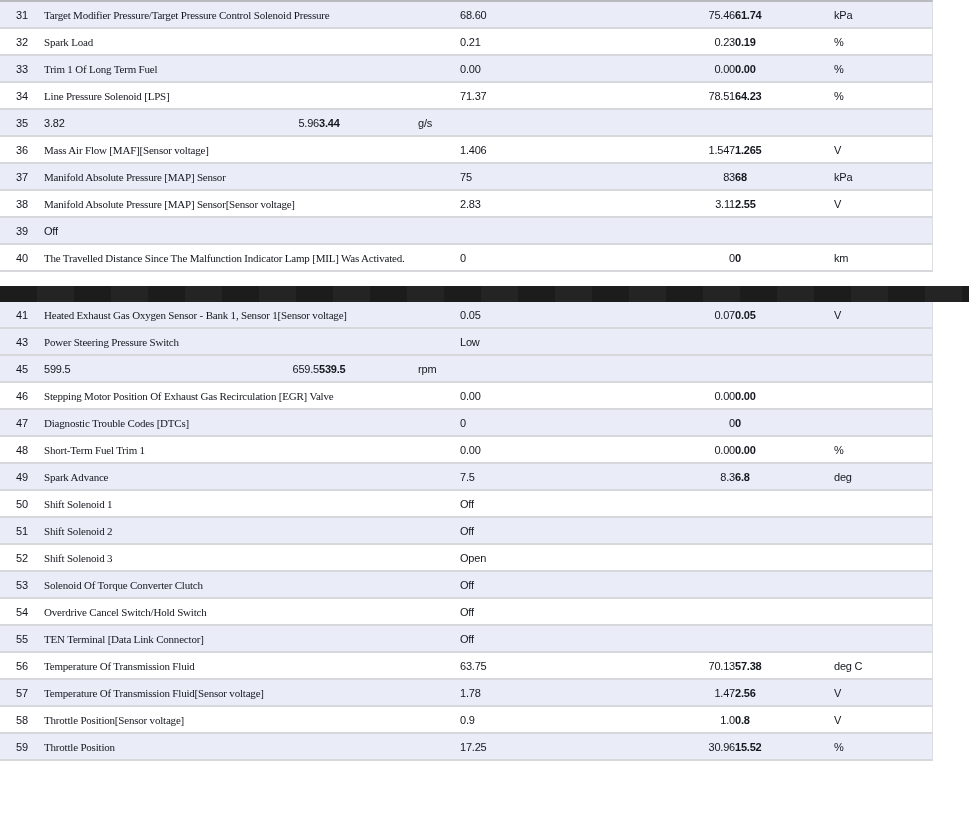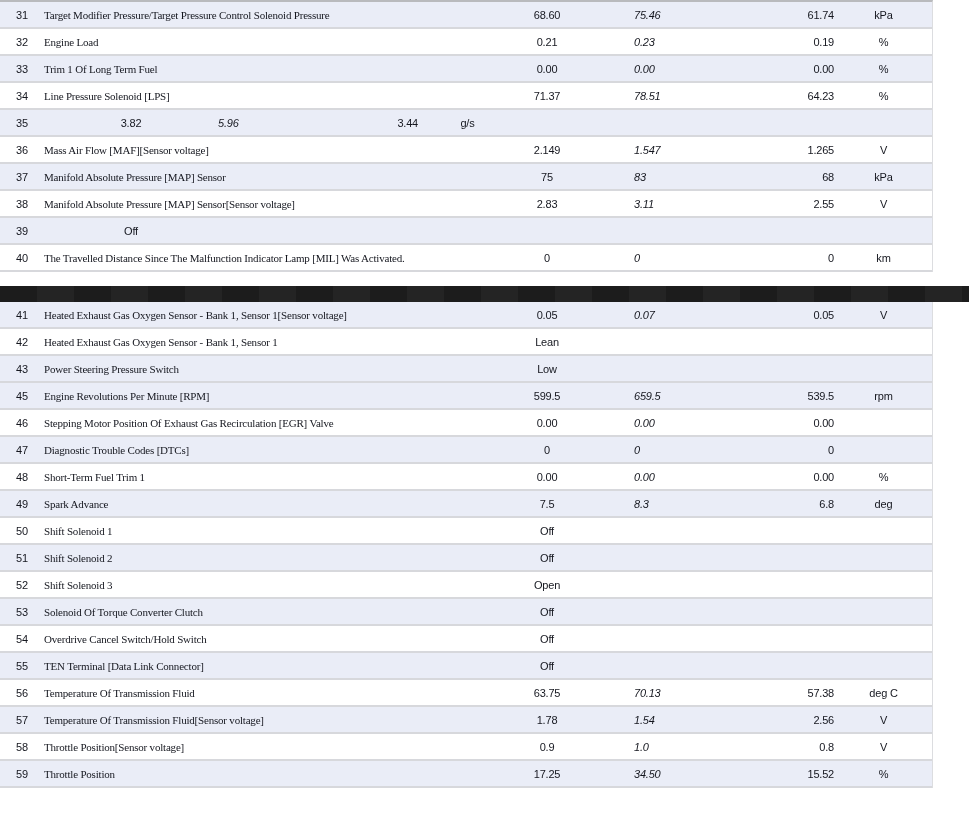--- a/index.html
+++ b/index.html
@@ -35,24 +35,24 @@
     color:#15171f;
     font-size:11px;
     font-weight:500;
     letter-spacing:-0.2px;
     white-space:nowrap;
   }
   .row.shade{ background:#eaedf7; }
   .cell{ overflow:hidden; }
   .cell.num{ width:44px; text-align:center; flex:none; }
   .cell.name{ width:416px; text-align:left; flex:none;font-family:Liberation Serif, serif; }
-  .cell.v1{ width:174px; text-align:center; flex:none; }
-  .cell.v2{ width:101px; text-align:left; flex:none;font-style:italic; }
-  .cell.v3{ width:99px;  text-align:right; flex:none; }
-  .cell.unit{ width:99px; text-align:center; flex:none; }
+  .cell.v1{ width:174px; text-align:left; flex:none; }
+  .cell.v2{ width:101px; text-align:right; flex:none; }
+  .cell.v3{ width:99px;  text-align:left; flex:none;font-weight:bold; }
+  .cell.unit{ width:99px; flex:none; }
   .divider-bar{
     width:969px;
     height:16px;
     margin-top:14px;
     background:repeating-linear-gradient(90deg,#1c1c1c 0 37px,#242424 37px 74px);
   }
 </style>
 </head>
 <body>
 
@@ -61,21 +61,21 @@
       <div class="row shade">
         <div class="cell num">31</div>
         <div class="cell name">Target Modifier Pressure/Target Pressure Control Solenoid Pressure</div>
         <div class="cell v1">68.60</div>
         <div class="cell v2">75.46</div>
         <div class="cell v3">61.74</div>
         <div class="cell unit">kPa</div>
       </div>
       <div class="row">
         <div class="cell num">32</div>
-        <div class="cell name">Engine Load</div>
+        <div class="cell name">Spark Load</div>
         <div class="cell v1">0.21</div>
         <div class="cell v2">0.23</div>
         <div class="cell v3">0.19</div>
         <div class="cell unit">%</div>
       </div>
       <div class="row shade">
         <div class="cell num">33</div>
         <div class="cell name">Trim 1 Of Long Term Fuel</div>
         <div class="cell v1">0.00</div>
         <div class="cell v2">0.00</div>
@@ -93,21 +93,21 @@
       <div class="row shade">
         <div class="cell num">35</div>
         <div class="cell v1">3.82</div>
         <div class="cell v2">5.96</div>
         <div class="cell v3">3.44</div>
         <div class="cell unit">g/s</div>
       </div>
       <div class="row">
         <div class="cell num">36</div>
         <div class="cell name">Mass Air Flow [MAF][Sensor voltage]</div>
-        <div class="cell v1">2.149</div>
+        <div class="cell v1">1.406</div>
         <div class="cell v2">1.547</div>
         <div class="cell v3">1.265</div>
         <div class="cell unit">V</div>
       </div>
       <div class="row shade">
         <div class="cell num">37</div>
         <div class="cell name">Manifold Absolute Pressure [MAP] Sensor</div>
         <div class="cell v1">75</div>
         <div class="cell v2">83</div>
         <div class="cell v3">68</div>
@@ -140,39 +140,30 @@
   <div class="divider-bar"></div>
   <div class="table-section lower">
       <div class="row shade">
         <div class="cell num">41</div>
         <div class="cell name">Heated Exhaust Gas Oxygen Sensor - Bank 1, Sensor 1[Sensor voltage]</div>
         <div class="cell v1">0.05</div>
         <div class="cell v2">0.07</div>
         <div class="cell v3">0.05</div>
         <div class="cell unit">V</div>
       </div>
-      <div class="row">
-        <div class="cell num">42</div>
-        <div class="cell name">Heated Exhaust Gas Oxygen Sensor - Bank 1, Sensor 1</div>
-        <div class="cell v1">Lean</div>
-        <div class="cell v2"></div>
-        <div class="cell v3"></div>
-        <div class="cell unit"></div>
-      </div>
       <div class="row shade">
         <div class="cell num">43</div>
         <div class="cell name">Power Steering Pressure Switch</div>
         <div class="cell v1">Low</div>
         <div class="cell v2"></div>
         <div class="cell v3"></div>
         <div class="cell unit"></div>
       </div>
       <div class="row shade">
         <div class="cell num">45</div>
-        <div class="cell name">Engine Revolutions Per Minute [RPM]</div>
         <div class="cell v1">599.5</div>
         <div class="cell v2">659.5</div>
         <div class="cell v3">539.5</div>
         <div class="cell unit">rpm</div>
       </div>
       <div class="row">
         <div class="cell num">46</div>
         <div class="cell name">Stepping Motor Position Of Exhaust Gas Recirculation [EGR] Valve</div>
         <div class="cell v1">0.00</div>
         <div class="cell v2">0.00</div>
@@ -256,34 +247,34 @@
         <div class="cell name">Temperature Of Transmission Fluid</div>
         <div class="cell v1">63.75</div>
         <div class="cell v2">70.13</div>
         <div class="cell v3">57.38</div>
         <div class="cell unit">deg C</div>
       </div>
       <div class="row shade">
         <div class="cell num">57</div>
         <div class="cell name">Temperature Of Transmission Fluid[Sensor voltage]</div>
         <div class="cell v1">1.78</div>
-        <div class="cell v2">1.54</div>
+        <div class="cell v2">1.47</div>
         <div class="cell v3">2.56</div>
         <div class="cell unit">V</div>
       </div>
       <div class="row">
         <div class="cell num">58</div>
         <div class="cell name">Throttle Position[Sensor voltage]</div>
         <div class="cell v1">0.9</div>
         <div class="cell v2">1.0</div>
         <div class="cell v3">0.8</div>
         <div class="cell unit">V</div>
       </div>
       <div class="row shade">
         <div class="cell num">59</div>
         <div class="cell name">Throttle Position</div>
         <div class="cell v1">17.25</div>
-        <div class="cell v2">34.50</div>
+        <div class="cell v2">30.96</div>
         <div class="cell v3">15.52</div>
         <div class="cell unit">%</div>
       </div>
     </div>
 </div>
 
 </body></html>

